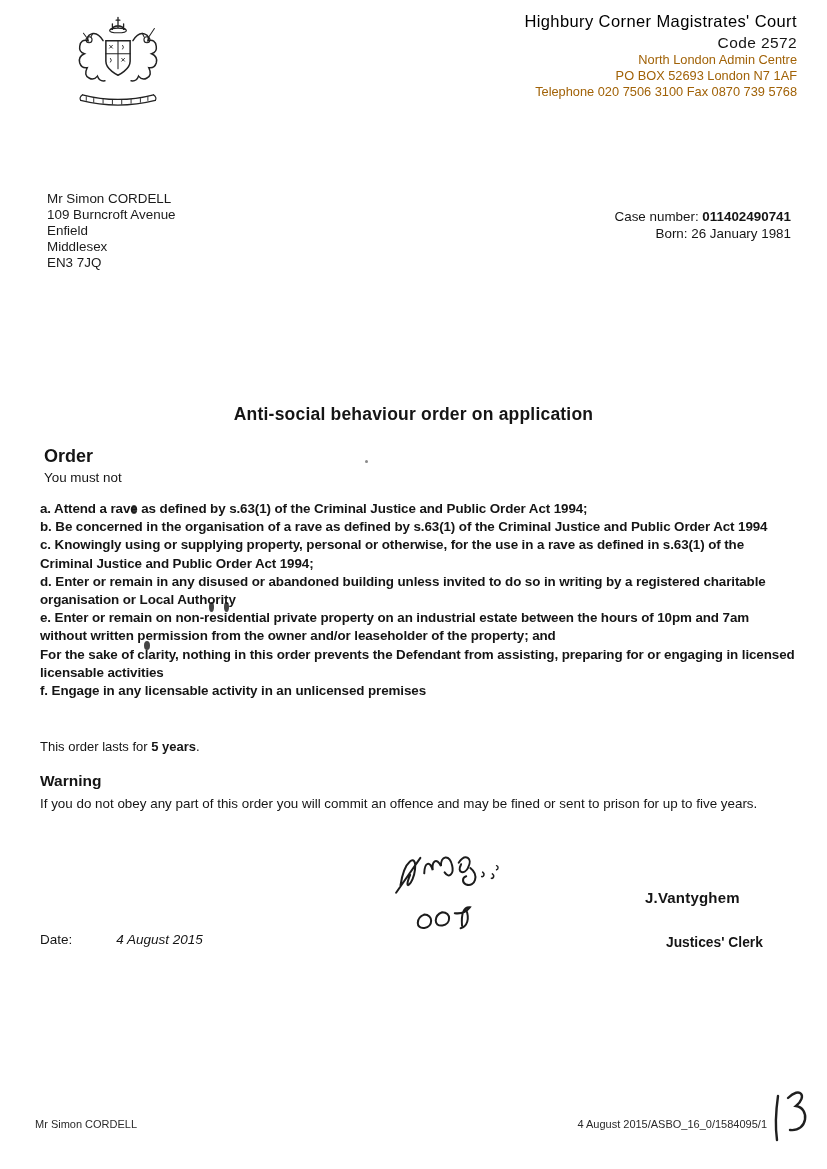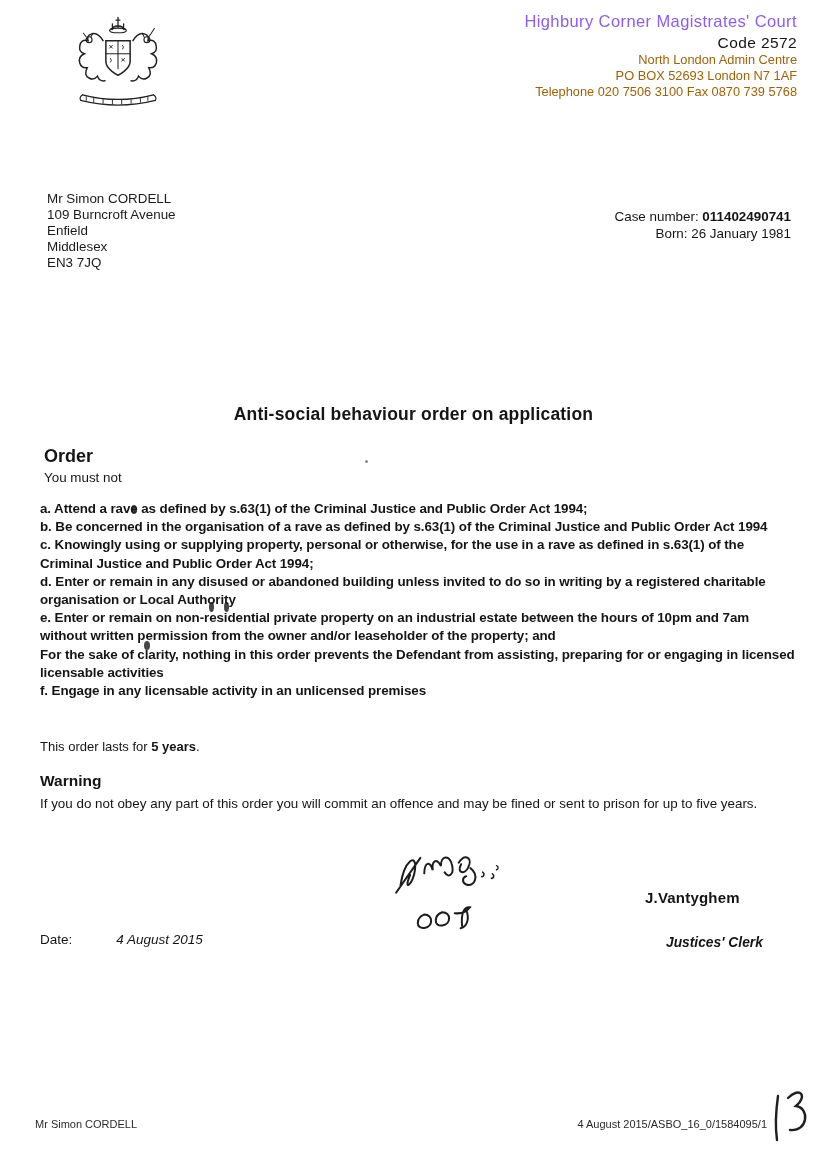--- a/index.html
+++ b/index.html
@@ -8,21 +8,21 @@
     width:827px;height:1169px;
     margin:0 auto;
     background:#ffffff;
     font-family:"Liberation Sans", sans-serif;
     color:#151515;
     overflow:hidden;
   }
   .abs{position:absolute;}
   
   .court-header{right:30px;top:12px;text-align:right;}
-  .court-name{font-size:16.5px;letter-spacing:.4px;color:#8b5cf6;}
+  .court-name{font-size:16.5px;letter-spacing:.4px;color:#000000;}
   .court-code{font-size:15.5px;margin-top:3px;letter-spacing:.4px;}
   .court-line{font-size:12.8px;line-height:16px;color:#a16207;}
   
   .recipient{left:47px;top:191px;font-size:13.4px;line-height:15.9px;color:#1b1b1b;}
   
   .case-block{right:36px;top:209px;text-align:right;font-size:13.4px;line-height:16.6px;}
   .case-block b{font-weight:700;}
   
   .doc-title{left:0;top:404px;width:100%;text-align:center;font-size:17.5px;font-weight:700;letter-spacing:.2px;}
   
@@ -32,21 +32,21 @@
   .order-body p{margin:0;}
   .duration{left:40px;top:739px;font-size:13px;}
   
   .warning-heading{left:40px;top:772px;font-size:15.5px;font-weight:700;}
   .warning-text{left:40px;top:795px;width:756px;font-size:13.4px;line-height:18px;}
   
   .signature{left:388px;top:836px;}
   .signatory{left:645px;top:889px;font-size:15px;font-weight:700;letter-spacing:.2px;}
   .date-row{left:40px;top:932px;font-size:13.5px;}
   .date-value{margin-left:44px;font-style:italic;}
-  .clerk-role{left:666px;top:935px;font-size:13.8px;font-weight:700;font-style:italic;}
+  .clerk-role{left:666px;top:935px;font-size:13.8px;font-weight:700;}
   
   .footer-left{left:35px;top:1118px;font-size:11px;color:#2a2a2a;}
   .footer-right{right:60px;top:1118px;font-size:11px;color:#2a2a2a;}
   .page-num{left:768px;top:1086px;}
   
   .smudge{position:absolute;background:#161616;border-radius:50%;opacity:.8;}
   svg{display:block;}
 </style>
 </head>
 <body>

